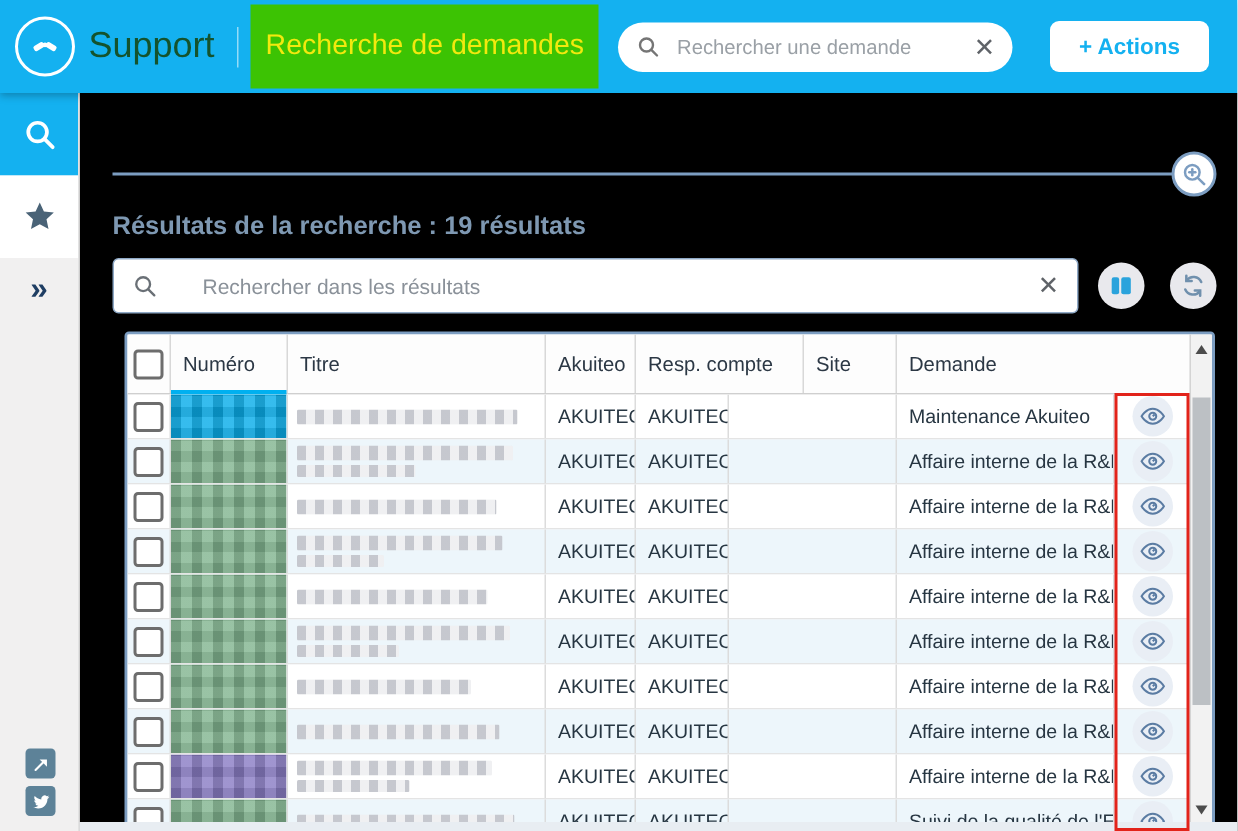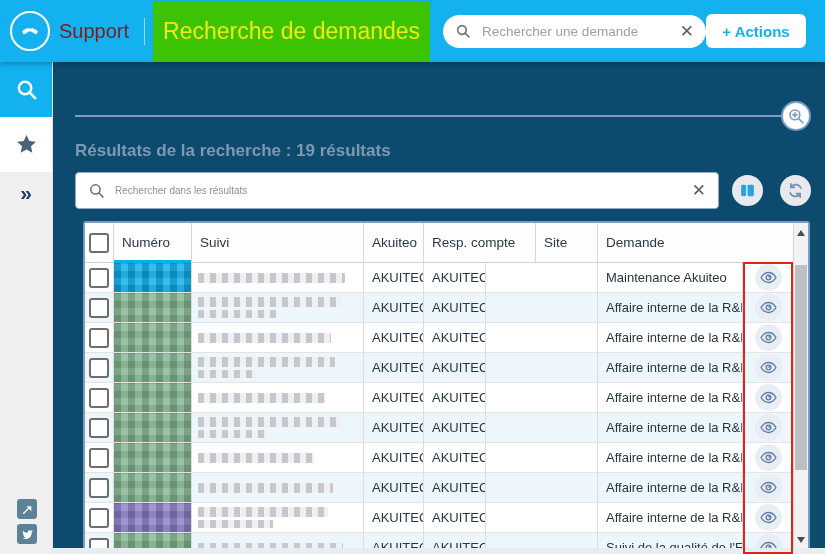--- a/index.html
+++ b/index.html
@@ -3,53 +3,53 @@
 <meta charset="utf-8">
 <style>
   html,body{margin:0;padding:0;}
   body{width:825px;height:554px;overflow:hidden;font-family:"Liberation Sans",sans-serif;background:#fff;}
   .page{position:relative;width:825px;height:554px;overflow:hidden;}
 
   
   .topbar{position:absolute;top:0;left:0;right:0;height:62px;background:#14b1f0;display:flex;align-items:center;padding:0 19px 0 10px;box-sizing:border-box;z-index:20;box-shadow:0 2px 5px rgba(0,0,0,.25);}
   .logo{width:36px;height:36px;border:2px solid #fff;border-radius:50%;display:flex;align-items:center;justify-content:center;flex:none;}
   .logo svg{width:22px;height:22px;}
-  .appTitle{color:#7f1d1d;font-size:20px;margin-left:9px;white-space:nowrap;}
+  .appTitle{color:#14532d;font-size:24px;margin-left:9px;white-space:nowrap;}
   .vdiv{width:1px;height:27px;background:rgba(255,255,255,.55);margin-left:15px;flex:none;}
-  .pageTitle{margin-left:8px;background:#3cc303;color:#f2e90e;font-size:23px;padding:17px 10px;white-space:nowrap;}
+  .pageTitle{margin-left:8px;background:#3cc303;color:#f2e90e;font-size:19px;padding:17px 10px;white-space:nowrap;}
   .searchPill{margin-left:13px;width:263px;height:33px;background:#fff;border-radius:17px;display:flex;align-items:center;padding:0 12px;box-sizing:border-box;flex:none;}
   .searchPill svg{width:16px;height:16px;color:#757575;flex:none;}
   .searchPill input{border:none;outline:none;flex:1;margin-left:9px;font-size:13.5px;color:#444;font-family:"Liberation Sans",sans-serif;min-width:0;background:transparent;}
   .searchPill input::placeholder{color:#9aa0a6;}
   .pillClear{color:#5f6368;font-size:17px;line-height:1;cursor:pointer;flex:none;}
   .spacer{flex:1;}
   .newBtn{width:106px;height:34px;background:#fff;border:none;border-radius:6px;color:#14b1f0;font-size:15px;font-weight:600;font-family:"Liberation Sans",sans-serif;cursor:pointer;}
 
   
   .sidebar{position:absolute;top:62px;left:0;width:53px;bottom:0;background:#f1f0f0;border-right:1px solid #e2e2e2;box-sizing:border-box;display:flex;flex-direction:column;z-index:10;}
   .sbTile{height:55px;display:flex;align-items:center;justify-content:center;flex:none;}
   .sbTile.active{background:#14b1f0;color:#fff;}
   .sbTile.fav{background:#fff;color:#4a6377;}
   .sbTile svg{width:23px;height:23px;}
   .sbCollapse{height:42px;display:flex;align-items:center;justify-content:center;color:#1f3e63;font-size:21px;font-weight:bold;flex:none;cursor:pointer;}
   .sbFoot{margin-top:auto;padding:0 0 5px 17px;}
   .sqIcon{width:20px;height:20px;background:#5d8298;border-radius:3px;display:flex;align-items:center;justify-content:center;margin-bottom:5px;cursor:pointer;}
   .sqIcon svg{width:13px;height:13px;}
 
   
-  .main{position:absolute;left:53px;top:62px;right:0;bottom:0;background:#0c4a6e;padding:0 14px 0 22px;box-sizing:border-box;}
+  .main{position:absolute;left:53px;top:62px;right:0;bottom:0;background:#000000;padding:0 14px 0 22px;box-sizing:border-box;}
   .divRow{display:flex;align-items:center;margin-top:39px;}
   .divLine{flex:1;height:2px;background:#7c9dc1;}
   .zoomCircle{width:30px;height:30px;border:2px solid #7c9dc1;border-radius:50%;background:#fff;display:flex;align-items:center;justify-content:center;margin-left:-1px;color:#7c9dc1;flex:none;cursor:pointer;box-sizing:border-box;}
   .zoomCircle svg{width:18px;height:18px;}
   .heading{margin-top:10px;font-size:17px;font-weight:bold;color:#7e98b2;}
   .toolbar{margin-top:11px;display:flex;align-items:center;}
   .filterBox{width:650px;height:37px;border:1.5px solid #8fa9c6;border-radius:4px;display:flex;align-items:center;padding:0 12px;box-sizing:border-box;background:#fff;}
   .filterBox svg{width:17px;height:17px;color:#6a7076;flex:none;}
-  .filterBox input{border:none;outline:none;flex:1;margin-left:8px;font-size:10px;color:#444;font-family:"Liberation Sans",sans-serif;background:transparent;min-width:0;}
+  .filterBox input{border:none;outline:none;flex:1;margin-left:28px;font-size:14px;color:#444;font-family:"Liberation Sans",sans-serif;background:transparent;min-width:0;}
   .filterBox input::placeholder{color:#8a9199;}
   .circBtn{width:31px;height:31px;border-radius:50%;background:#e9e9ed;border:none;display:flex;align-items:center;justify-content:center;cursor:pointer;flex:none;}
   .circBtn.cols{margin-left:13px;color:#2aa3dc;}
   .circBtn.refresh{margin-left:17px;color:#7090ad;}
   .circBtn svg{width:17px;height:17px;}
 
   
   .tableWrap{position:relative;margin:12px 0 0 8px;width:727px;border:2px solid #7c9dc1;border-radius:3px;box-sizing:border-box;background:#fff;}
   .tInner{display:flex;}
   .tCols{width:804px;}
@@ -208,21 +208,21 @@
         <div class="tCols">
           <div class="thead">
             <div class="th c0">
                 <span class="cb"></span>
               </div>
             <div class="th c1">
                 <span>Numéro</span>
                 <span class="sortBar"></span>
               </div>
             <div class="th c2">
-                <span>Suivi</span>
+                <span>Titre</span>
               </div>
             <div class="th c3">
                 <span>Akuiteo</span>
               </div>
             <div class="th c5">
                 <span>Resp. compte</span>
               </div>
             <div class="th c4">
                 <span>Site</span>
               </div>

